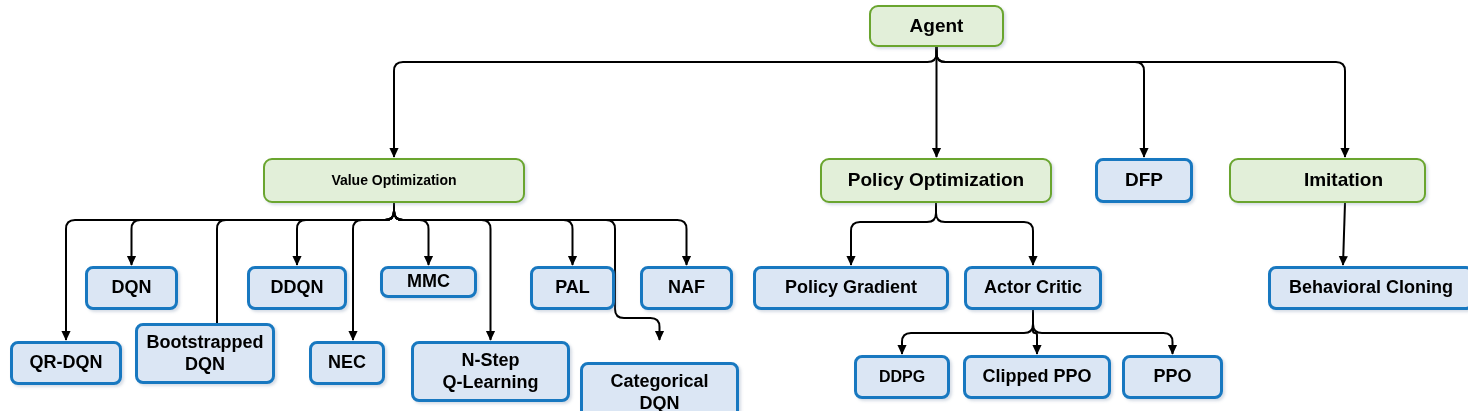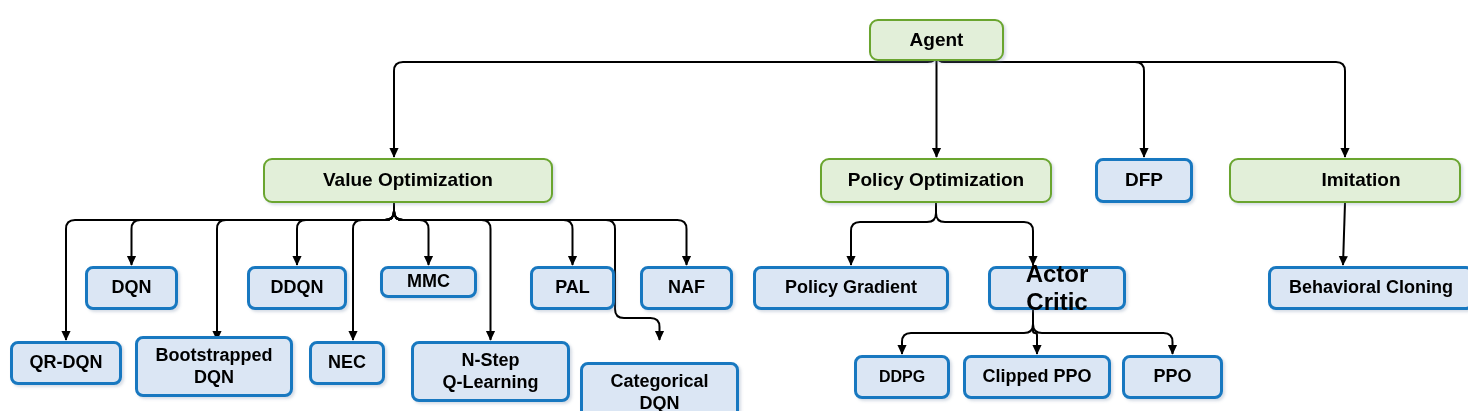--- a/index.html
+++ b/index.html
@@ -74,72 +74,72 @@
         <path d="M936,203 L936,213 Q936,222 927,222 L860,222 Q851,222 851,231 L851,265" marker-end="url(#arrow)"></path>
         <path d="M936,203 L936,213 Q936,222 945,222 L1024,222 Q1033,222 1033,231 L1033,265" marker-end="url(#arrow)"></path>
         <path d="M1033,310 L1033,324 Q1033,333 1024,333 L911,333 Q902,333 902,342 L902,354" marker-end="url(#arrow)"></path>
         <path d="M1033,310 L1033,331 Q1033,333 1035,333 L1035,333 Q1037,333 1037,335 L1037,354" marker-end="url(#arrow)"></path>
         <path d="M1033,310 L1033,324 Q1033,333 1042,333 L1163.5,333 Q1172.5,333 1172.5,342 L1172.5,354" marker-end="url(#arrow)"></path>
         <path d="M1345,203 L1343,265" marker-end="url(#arrow)"></path>
       </g>
   </svg>
 
   <div id="nodes-layer">
-      <div class="node green" style="left: 869px; top: 5px; width: 135px; height: 42px; font-size: 19px; margin-top: 14px;">
+      <div class="node green" style="left: 869px; top: 5px; width: 135px; height: 42px; font-size: 19px;">
         <span class="lbl">Agent</span>
       </div>
-      <div class="node green" style="left: 263px; top: 158px; width: 290px; height: 45px; font-size: 19px;">
+      <div class="node green" style="left: 263px; top: 158px; width: 262px; height: 45px; font-size: 14px;">
         <span class="lbl">Value Optimization</span>
       </div>
       <div class="node green" style="left: 820px; top: 158px; width: 232px; height: 45px; font-size: 19px;">
         <span class="lbl">Policy Optimization</span>
       </div>
       <div class="node blue" style="left: 1095px; top: 158px; width: 98px; height: 45px; font-size: 19px;">
         <span class="lbl">DFP</span>
       </div>
-      <div class="node green" style="left: 1229px; top: 158px; width: 232px; height: 45px; font-size: 19px; padding-left: 32px;">
+      <div class="node green" style="left: 1229px; top: 158px; width: 197px; height: 45px; font-size: 19px; padding-left: 32px;">
         <span class="lbl">Imitation</span>
       </div>
       <div class="node blue" style="left: 85px; top: 266px; width: 93px; height: 44px; font-size: 18px;">
         <span class="lbl">DQN</span>
       </div>
       <div class="node blue" style="left: 247px; top: 266px; width: 100px; height: 44px; font-size: 18px;">
         <span class="lbl">DDQN</span>
       </div>
       <div class="node blue" style="left: 380px; top: 266px; width: 97px; height: 32px; font-size: 18px;">
         <span class="lbl">MMC</span>
       </div>
       <div class="node blue" style="left: 530px; top: 266px; width: 85px; height: 44px; font-size: 18px; text-align: right;">
         <span class="lbl">PAL</span>
       </div>
       <div class="node blue" style="left: 640px; top: 266px; width: 93px; height: 44px; font-size: 18px;">
         <span class="lbl">NAF</span>
       </div>
       <div class="node blue" style="left: 10px; top: 341px; width: 112px; height: 44px; font-size: 18px;">
         <span class="lbl">QR-DQN</span>
       </div>
-      <div class="node blue" style="left: 135px; top: 336px; width: 158px; height: 61px; font-size: 18px;">
+      <div class="node blue" style="left: 135px; top: 323px; width: 140px; height: 61px; font-size: 18px;">
         <span class="lbl">Bootstrapped
 DQN</span>
       </div>
       <div class="node blue" style="left: 309px; top: 341px; width: 76px; height: 44px; font-size: 18px;">
         <span class="lbl">NEC</span>
       </div>
       <div class="node blue" style="left: 411px; top: 341px; width: 159px; height: 61px; font-size: 18px;">
         <span class="lbl">N-Step
 Q-Learning</span>
       </div>
       <div class="node blue" style="left: 580px; top: 341px; width: 159px; height: 61px; font-size: 18px; margin-top: 21px;">
         <span class="lbl">Categorical
 DQN</span>
       </div>
       <div class="node blue" style="left: 753px; top: 266px; width: 196px; height: 44px; font-size: 18px;">
         <span class="lbl">Policy Gradient</span>
       </div>
-      <div class="node blue" style="left: 964px; top: 266px; width: 138px; height: 44px; font-size: 24px; margin-left: 24px;">
+      <div class="node blue" style="left: 964px; top: 266px; width: 138px; height: 44px; font-size: 18px;">
         <span class="lbl">Actor Critic</span>
       </div>
       <div class="node blue" style="left: 854px; top: 355px; width: 96px; height: 44px; font-size: 16px;">
         <span class="lbl">DDPG</span>
       </div>
       <div class="node blue" style="left: 963px; top: 355px; width: 148px; height: 44px; font-size: 18px;">
         <span class="lbl">Clipped PPO</span>
       </div>
       <div class="node blue" style="left: 1122px; top: 355px; width: 101px; height: 44px; font-size: 18px;">
         <span class="lbl">PPO</span>

